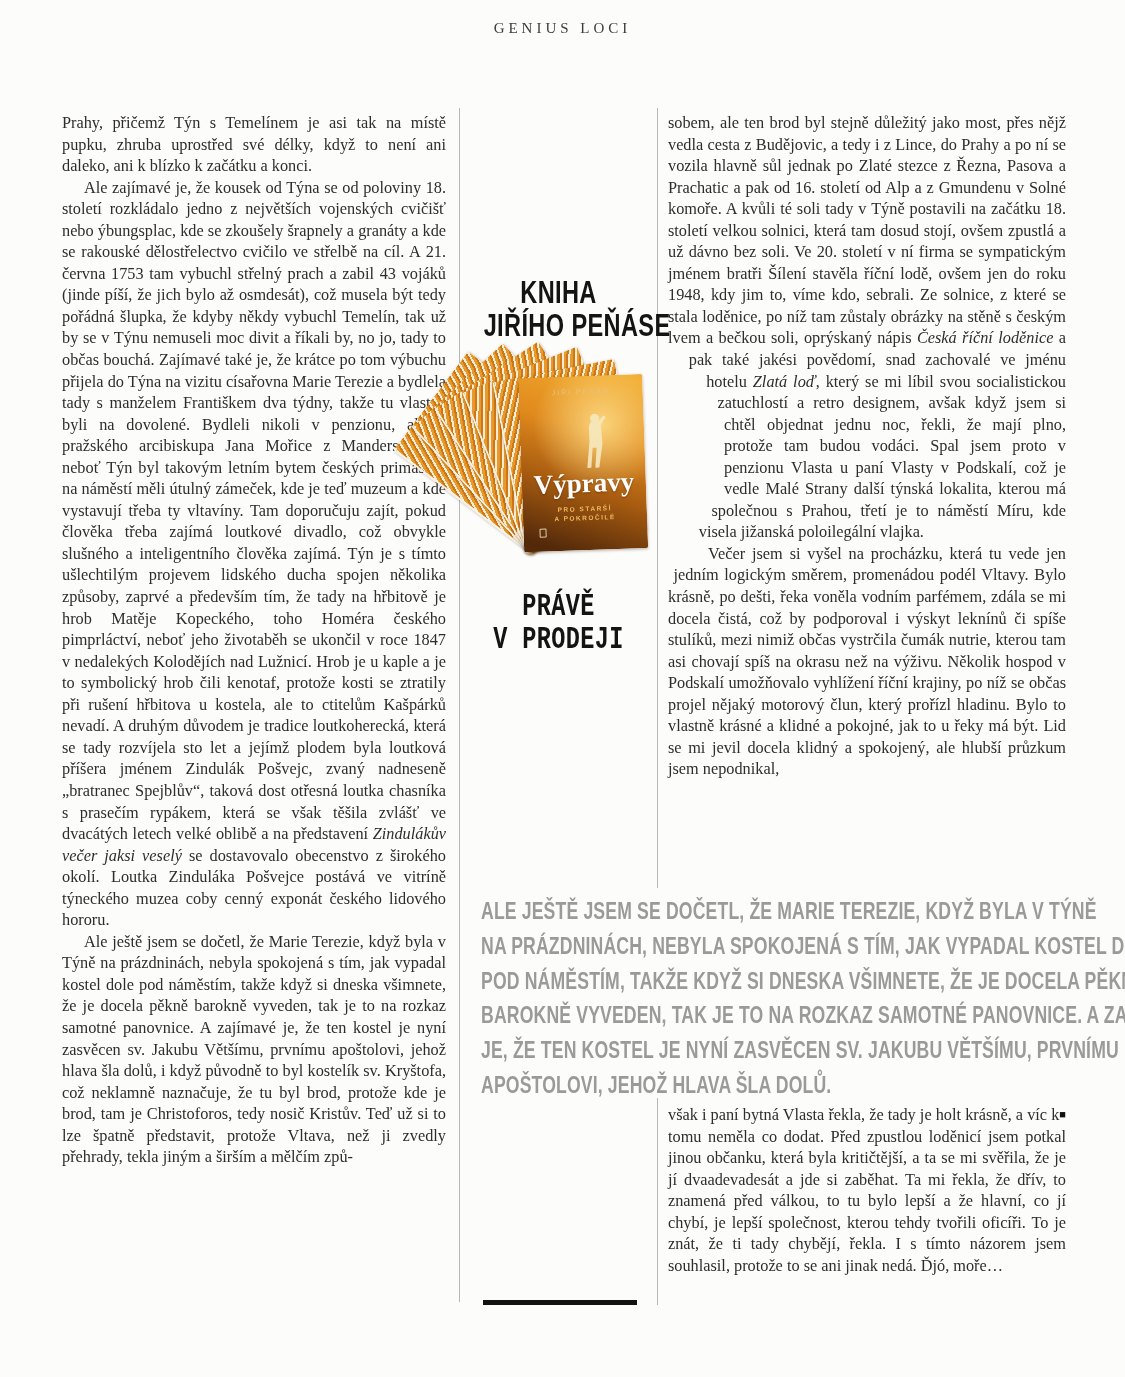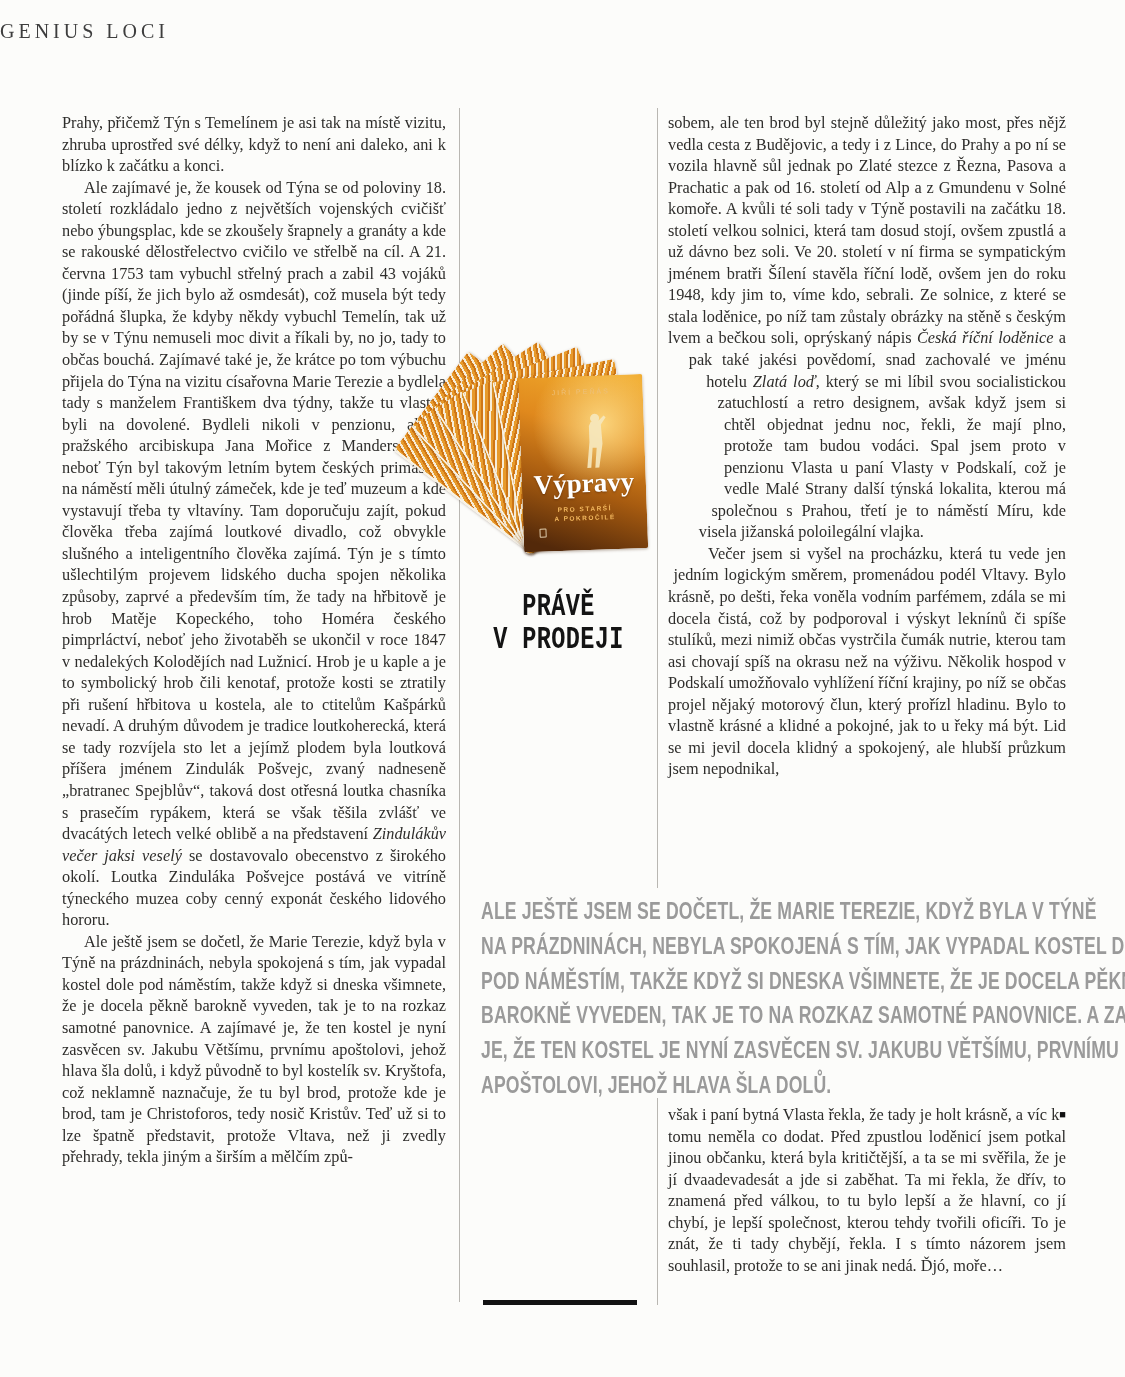--- a/index.html
+++ b/index.html
@@ -11,22 +11,22 @@
     margin: 0 auto;
     background: #fcfcfa;
     font-family: "Liberation Serif", serif;
     color: #2b2b2b;
     overflow: hidden;
   }
   
   .running-head {
     position: absolute;
     top: 20px; left: 0; right: 0;
-    text-align: left;
-    font-size: 20px;
+    text-align: center;
+    font-size: 15px;
     letter-spacing: 4px;
     color: #3d3d3d;
     font-family: "Liberation Serif", serif;
   }
   
   .vrule { position: absolute; width: 1px; background: #b9b7b2; }
   .vrule.left  { left: 459px; top: 108px; height: 1194px; }
   .vrule.right-top    { left: 657px; top: 108px; height: 780px; }
   .vrule.right-bottom { left: 657px; top: 1098px; height: 207px; }
 
@@ -196,25 +196,29 @@
 
   <div class="running-head">
     <span>GENIUS LOCI</span>
   </div>
 
   <div class="vrule left"></div>
   <div class="vrule right-top"></div>
   <div class="vrule right-bottom"></div>
 
   <section class="col col-left">
-    <p><span>Prahy, přičemž Týn s Temelínem je asi tak na místě vizitu, zhruba uprostřed své délky, když to není ani daleko, ani k blízko k začátku a konci.</span></p>
+    <p><span>Prahy, přičemž Týn s Temelínem je asi tak na místě pupku, zhruba uprostřed své délky, když to není ani daleko, ani k blízko k začátku a konci.</span></p>
     <p class="indent"><span>Ale zajímavé je, že kousek od Týna se od poloviny 18. století rozkládalo jedno z největších vojenských cvičišť nebo ýbungsplac, kde se zkoušely šrapnely a granáty a kde se rakouské dělostřelectvo cvičilo ve střelbě na cíl. A 21. června 1753 tam vybuchl střelný prach a zabil 43 vojáků (jinde píší, že jich bylo až osmdesát), což musela být tedy pořádná šlupka, že kdyby někdy vybuchl Temelín, tak už by se v Týnu nemuseli moc divit a říkali by, no jo, tady to občas bouchá. Zajímavé také je, že krátce po tom výbuchu přijela do Týna na vizitu císařovna Marie Terezie a bydlela tady s manželem Františkem dva týdny, takže tu vlastně byli na dovolené. Bydleli nikoli v penzionu, ale u pražského arcibiskupa Jana Mořice z Manderscheidu, neboť Týn byl takovým letním bytem českých primasů a na náměstí měli útulný zámeček, kde je teď muzeum a kde vystavují třeba ty vltavíny. Tam doporučuju zajít, pokud člověka třeba zajímá loutkové divadlo, což obvykle slušného a inteligentního člověka zajímá. Týn je s tímto ušlechtilým projevem lidského ducha spojen několika způsoby, zaprvé a především tím, že tady na hřbitově je hrob Matěje Kopeckého, toho Homéra českého pimprláctví, neboť jeho životaběh se ukončil v roce 1847 v nedalekých Kolodějích nad Lužnicí. Hrob je u kaple a je to symbolický hrob čili kenotaf, protože kosti se ztratily při rušení hřbitova u kostela, ale to ctitelům Kašpárků nevadí. A druhým důvodem je tradice loutkoherecká, která se tady rozvíjela sto let a jejímž plodem byla loutková příšera jménem Zindulák Pošvejc, zvaný nadneseně „bratranec Spejblův“, taková dost otřesná loutka chasníka s prasečím rypákem, která se však těšila zvlášť ve dvacátých letech velké oblibě a na představení </span><i>Zindulákův večer jaksi veselý</i><span> se dostavovalo obecenstvo z širokého okolí. Loutka Zinduláka Pošvejce postává ve vitríně týneckého muzea coby cenný exponát českého lidového hororu.</span></p>
     <p class="indent"><span>Ale ještě jsem se dočetl, že Marie Terezie, když byla v Týně na prázdninách, nebyla spokojená s tím, jak vypadal kostel dole pod náměstím, takže když si dneska všimnete, že je docela pěkně barokně vyveden, tak je to na rozkaz samotné panovnice. A zajímavé je, že ten kostel je nyní zasvěcen sv. Jakubu Většímu, prvnímu apoštolovi, jehož hlava šla dolů, i když původně to byl kostelík sv. Kryštofa, což neklamně naznačuje, že tu byl brod, protože kde je brod, tam je Christoforos, tedy nosič Kristův. Teď už si to lze špatně představit, protože Vltava, než ji zvedly přehrady, tekla jiným a širším a mělčím způ-</span></p>
   </section>
 
+  <div class="kicker">
+    <div class="kline">KNIHA</div>
+    <div class="kline">JIŘÍHO PEŇÁSE</div>
+  </div>
 
   <div class="book-fan">
     <div class="bk striped r5"></div>
     <div class="bk striped r4"></div>
     <div class="bk striped r3"></div>
     <div class="bk striped r2"></div>
     <div class="bk striped r1"></div>
     <div class="bk front">
       <div class="cover-author">JIŘÍ PEŇÁS</div>
       <svg class="silhouette" viewBox="0 0 34 62">

